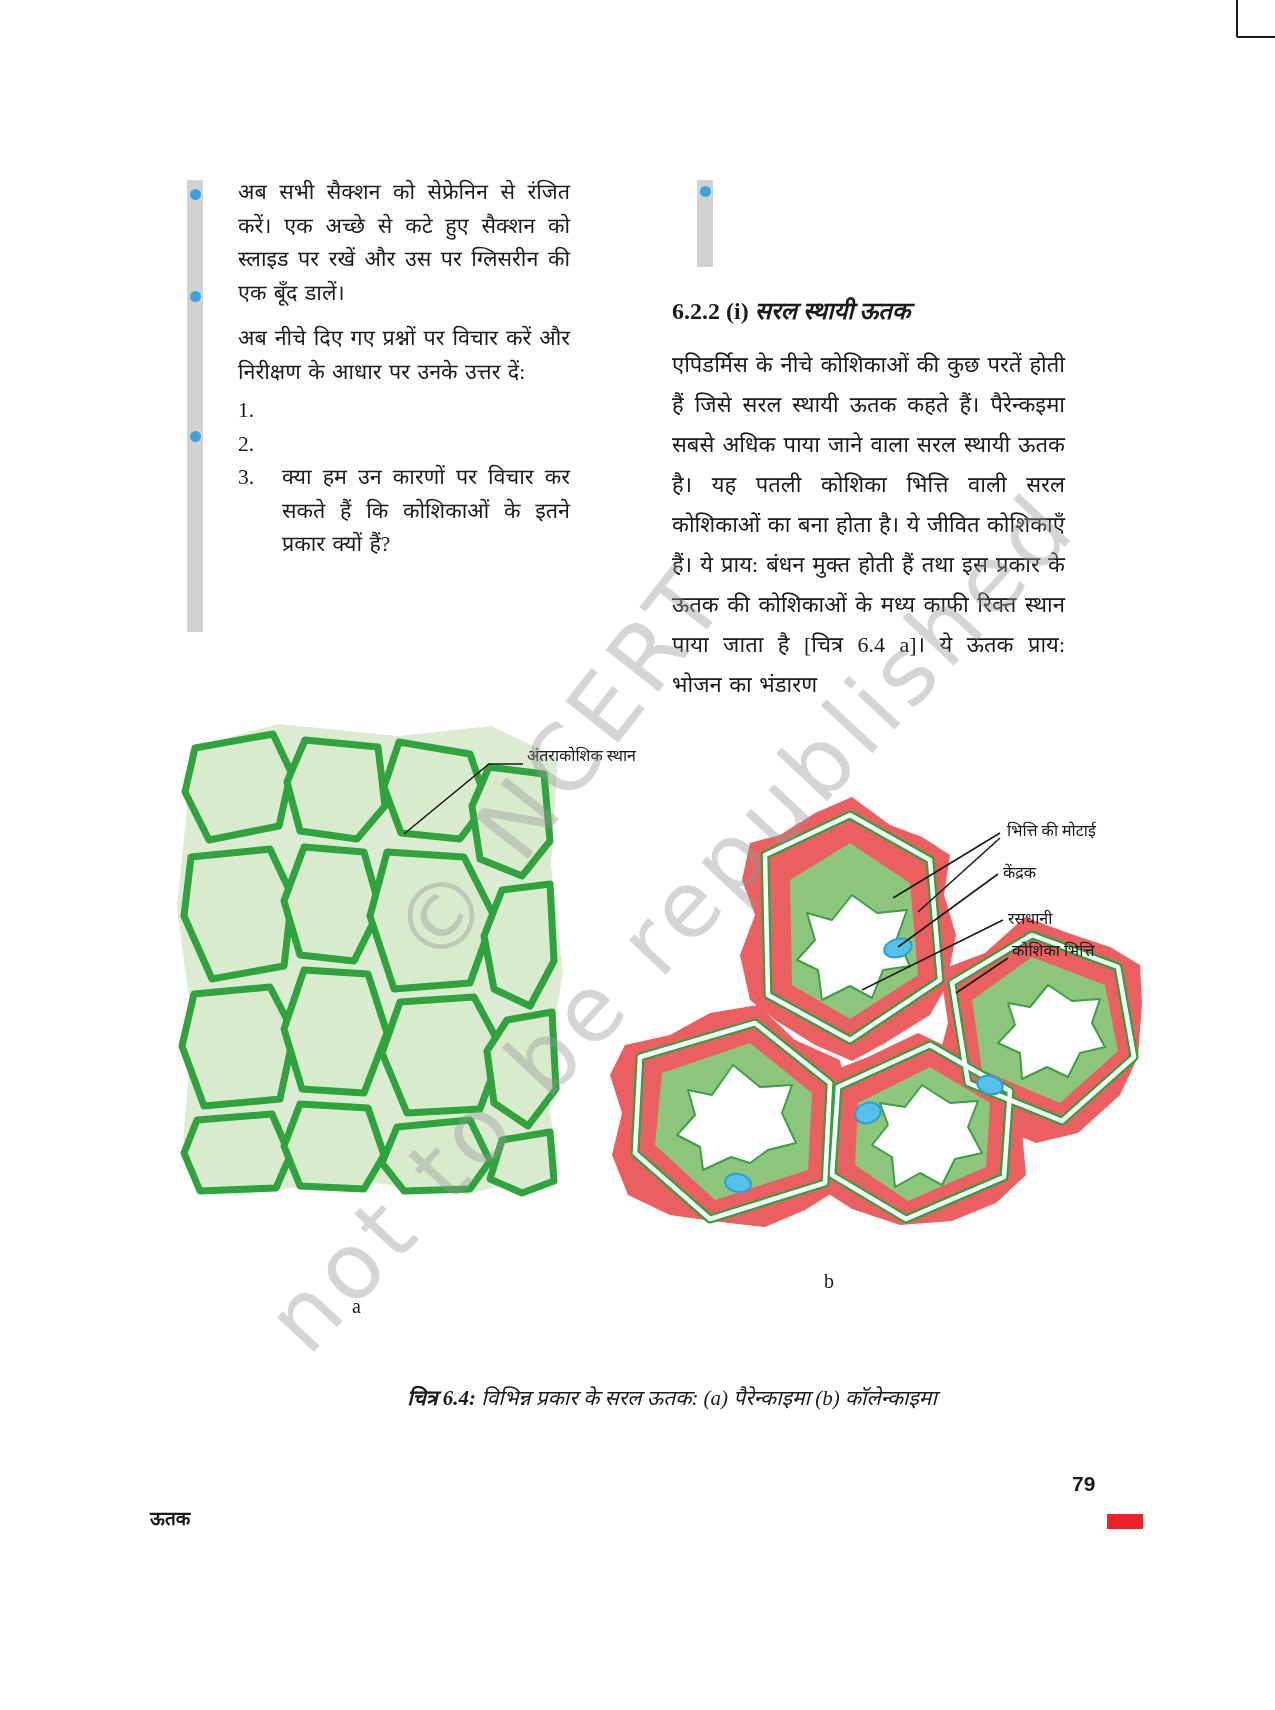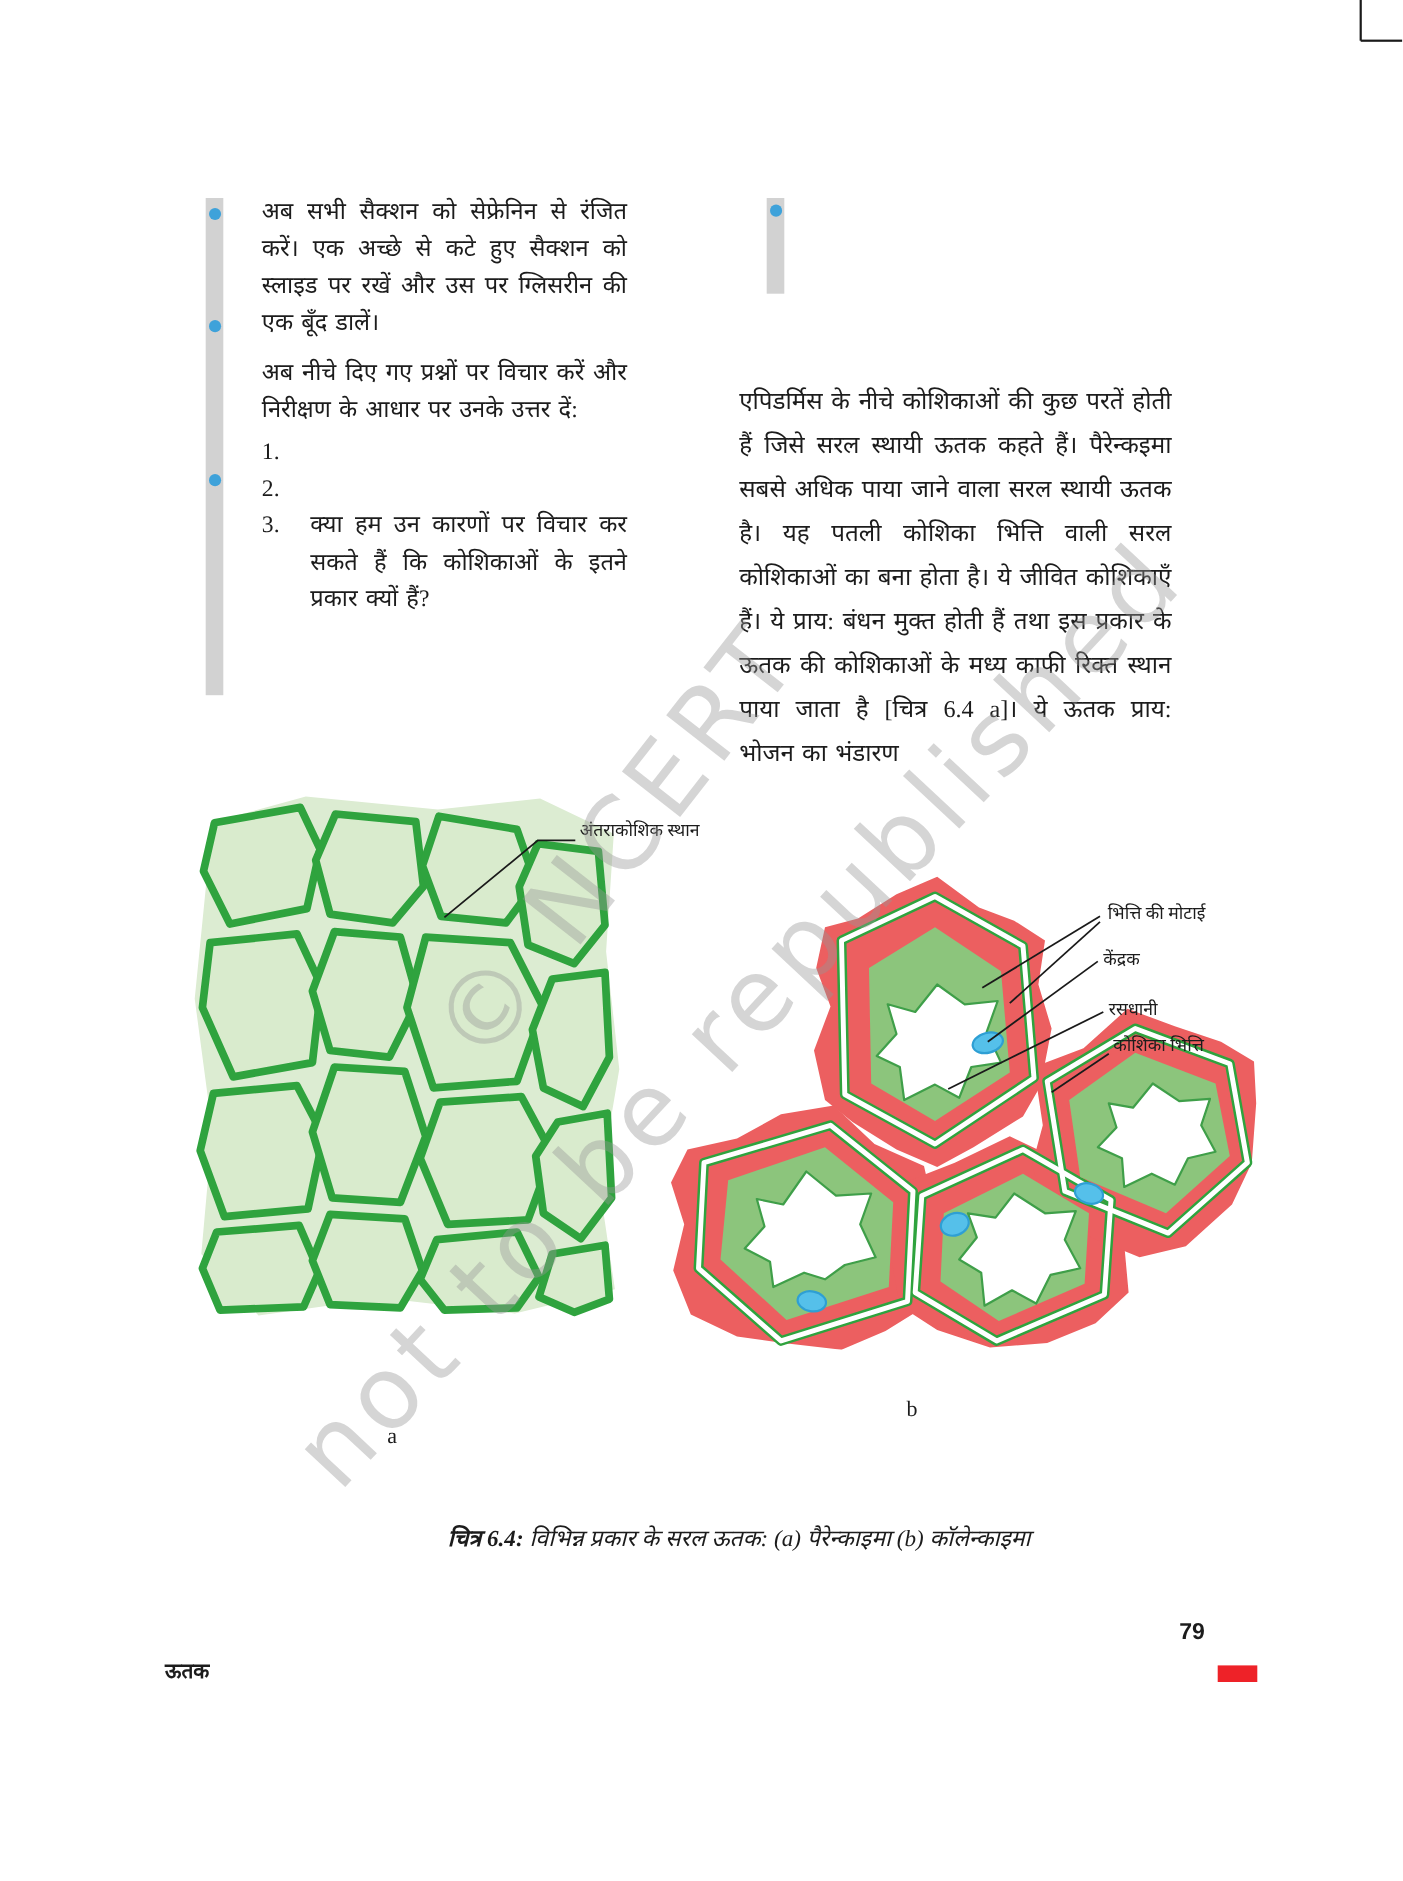--- a/index.html
+++ b/index.html
@@ -68,20 +68,25 @@
     </div>
     <div class="qrow">
       <span class="qnum">3.</span>
       <span class="qtext">क्या हम उन कारणों पर विचार कर सकते हैं कि कोशिकाओं के इतने प्रकार क्यों हैं?</span>
     </div>
   </div>
 
   <div class="abs graybar" style="left:697px;top:180px;height:87px;"></div>
   <div class="abs bluedot" style="left:700px;top:186px;"></div>
 
+  <div class="abs heading">
+    <span class="hnum">6.2.2 (i)</span>
+    <span> </span>
+    <span class="htitle">सरल स्थायी ऊतक</span>
+  </div>
 
   <div class="abs col rc-para">एपिडर्मिस के नीचे कोशिकाओं की कुछ परतें होती हैं जिसे सरल स्थायी ऊतक कहते हैं। पैरेन्कइमा सबसे अधिक पाया जाने वाला सरल स्थायी ऊतक है। यह पतली कोशिका भित्ति वाली सरल कोशिकाओं का बना होता है। ये जीवित कोशिकाएँ हैं। ये प्राय: बंधन मुक्त होती हैं तथा इस प्रकार के ऊतक की कोशिकाओं के मध्य काफी रिक्त स्थान पाया जाता है [चित्र 6.4 a]। ये ऊतक प्राय: भोजन का भंडारण</div>
 
   <svg class="abs" style="left:173px;top:710px;" width="395" height="492" viewBox="0 0 395 492">
     <path d="M18,38 L105,14 L225,26 L318,16 L385,48 L378,155 L390,262 L372,368 L386,462 L295,484 L175,470 L62,486 L10,430 L20,318 L4,198 L14,98 Z" fill="#dcecd2"></path>
     <g fill="#d9ebcd" stroke="#2fa33e" stroke-width="7" stroke-linejoin="round">
       <polygon points="22,38 100,24 118,62 106,116 36,130 12,82"></polygon>
       <polygon points="132,30 205,37 212,96 184,129 127,121 114,72"></polygon>
       <polygon points="226,32 297,44 314,93 287,129 228,123 211,77"></polygon>
       <polygon points="316,57 371,64 377,131 349,166 307,149 299,96"></polygon>

